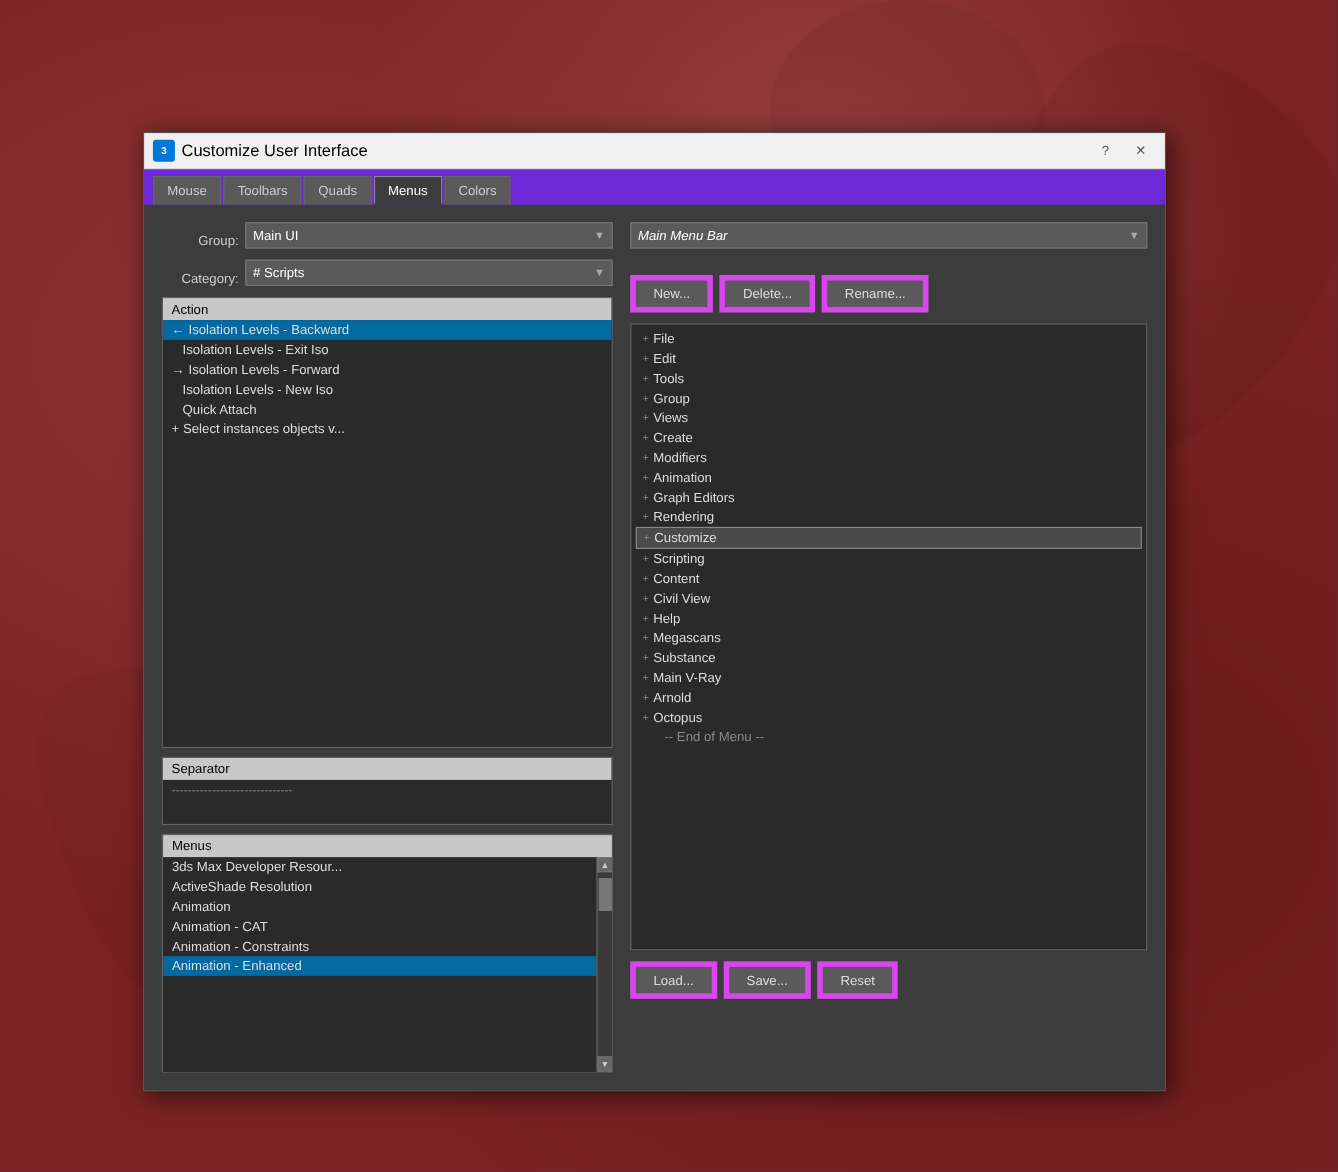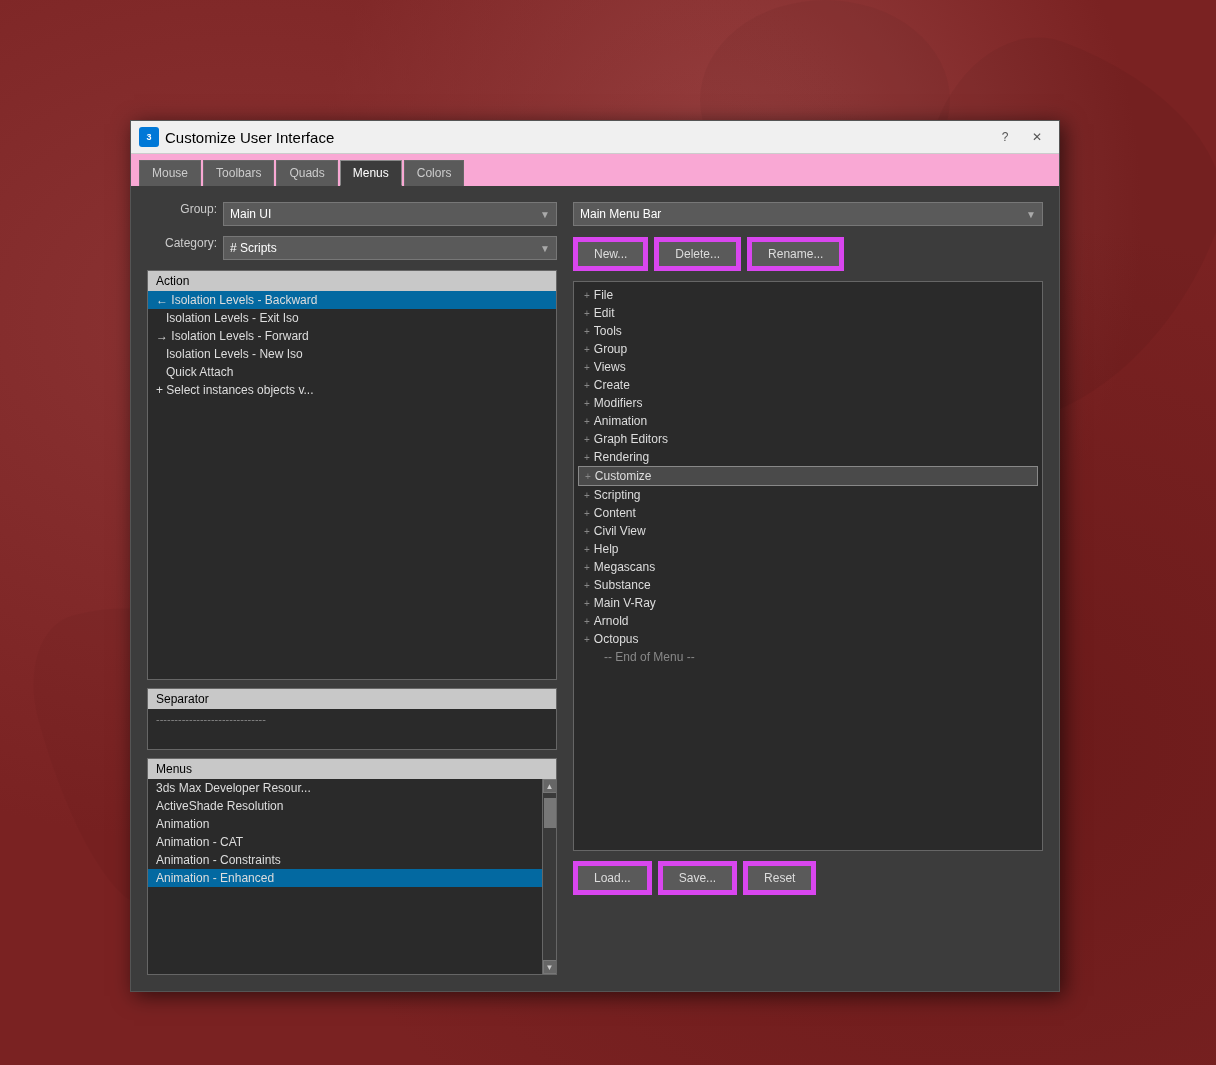--- a/index.html
+++ b/index.html
@@ -84,21 +84,21 @@
       font-size: 12px;
       color: #555;
       display: flex;
       align-items: center;
       justify-content: center;
     }
 
     
     .tabs {
       display: flex;
-      background: #f9a8d4;
+      background: #6d28d9;
       padding: 6px 8px 0;
       gap: 2px;
     }
 
     .tab {
       padding: 5px 12px;
       background: #5a5a5a;
       color: #ccc;
       cursor: pointer;
       border: 1px solid #666;
@@ -125,21 +125,21 @@
       flex-shrink: 0;
     }
 
     .right-panel {
       flex: 1;
     }
 
     
     .form-row {
       display: flex;
-      align-items: flex-start;
+      align-items: flex-end;
       margin-bottom: 10px;
       gap: 6px;
     }
 
     .form-label {
       color: #ccc;
       width: 70px;
       text-align: right;
       flex-shrink: 0;
     }
@@ -400,21 +400,21 @@
             </div>
             <div class="scroll-arrow">▼</div>
           </div>
         </div>
       </div>
 
     </div>
 
     <div class="right-panel">
 
-      <div style="margin-bottom:11px;">
+      <div style="margin-bottom:24px;font-style:italic;">
         <div class="dropdown">
           <span>Main Menu Bar</span>
           <span class="dropdown-arrow">▼</span>
         </div>
       </div>
 
       <div class="btn-row">
         <button class="btn">New...</button>
         <button class="btn">Delete...</button>
         <button class="btn">Rename...</button>

